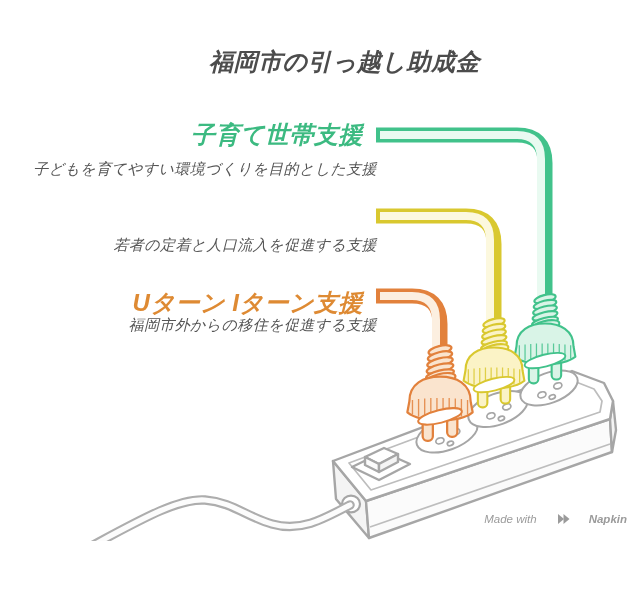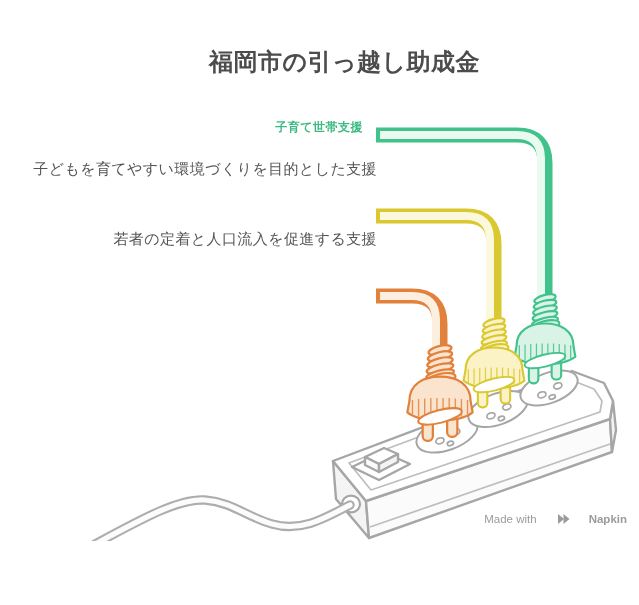--- a/index.html
+++ b/index.html
@@ -2,44 +2,45 @@
 <html><head>
 <meta charset="utf-8">
 <style>
   html,body{margin:0;padding:0;background:#ffffff;}
   #scene{
     position:relative;
     width:639px;height:541px;
     background:#ffffff;
     overflow:hidden;
     font-family:"Liberation Sans","DejaVu Sans",sans-serif;
+    font-style:italic;
     
     --i0-color:#3cba81; --i0-stroke:#41c28b; --i0-cordfill:#e9faf1; --i0-plugfill:#d9f4e7;
     --i1-color:#c8bb15; --i1-stroke:#d9c82f; --i1-cordfill:#fcf8de; --i1-plugfill:#fbf3c6;
     --i2-color:#de8a33; --i2-stroke:#e2813c; --i2-cordfill:#fcefe0; --i2-plugfill:#fae4ce;
     --color-title:#4c4c4c; --color-description:#555555;
     --color-footer:#9b9b9b; --color-strip:#a6a6a6;
   }
   .abs{position:absolute;white-space:nowrap;}
   .page-title{
     top:46px;left:50px;right:0;text-align:center;
     font-size:24px;font-weight:700;letter-spacing:0.5px;
     color:var(--color-title);
   }
   .item-label{
-    right:276px;font-size:12px;font-weight:700;letter-spacing:0.5px;text-align:right;
+    right:276px;font-size:24px;font-weight:700;letter-spacing:0.5px;text-align:right;
   }
   .item-desc{
     right:262px;font-size:15px;font-weight:400;letter-spacing:0.4px;text-align:left;
     color:var(--color-description);
   }
   .l0{top:119px;color:var(--i0-color);}
   .d0{top:160px;}
   .l1{top:202px;color:var(--i1-color);}
-  .d1{top:230px;}
+  .d1{top:236px;}
   .l2{top:287px;color:var(--i2-color);}
   .d2{top:316px;}
   .footer{
     right:12px;bottom:16px;display:flex;align-items:center;gap:19px;
     font-size:11.5px;color:var(--color-footer);
   }
   .footer .brand{font-weight:600;}
   svg.illustration{position:absolute;left:0;top:0;}
   
   .strip-face{fill:#ffffff;stroke:var(--color-strip);stroke-width:2.4;stroke-linejoin:round;}
@@ -150,20 +151,22 @@
     <use href="#plugshape" class="p2" transform="translate(440 346) scale(1.02)"></use>
   </svg>
 
   <div class="abs page-title">福岡市の引っ越し助成金</div>
 
   <div class="abs item-label l0">子育て世帯支援</div>
   <div class="abs item-desc d0">子どもを育てやすい環境づくりを目的とした支援</div>
 
   <div class="abs item-desc d1">若者の定着と人口流入を促進する支援</div>
 
+  <div class="abs item-label l2">Uターン Iターン支援</div>
+  <div class="abs item-desc d2">福岡市外からの移住を促進する支援</div>
 
   <div class="abs footer">
     <span>Made with</span>
     <svg width="14" height="12" viewBox="0 0 14 12">
       <path d="M2 1 L8 6 L2 11 Z" fill="#9b9b9b"></path>
       <path d="M7.5 1 L13.5 6 L7.5 11 Z" fill="#9b9b9b"></path>
     </svg>
     <span class="brand">Napkin</span>
   </div>
 

